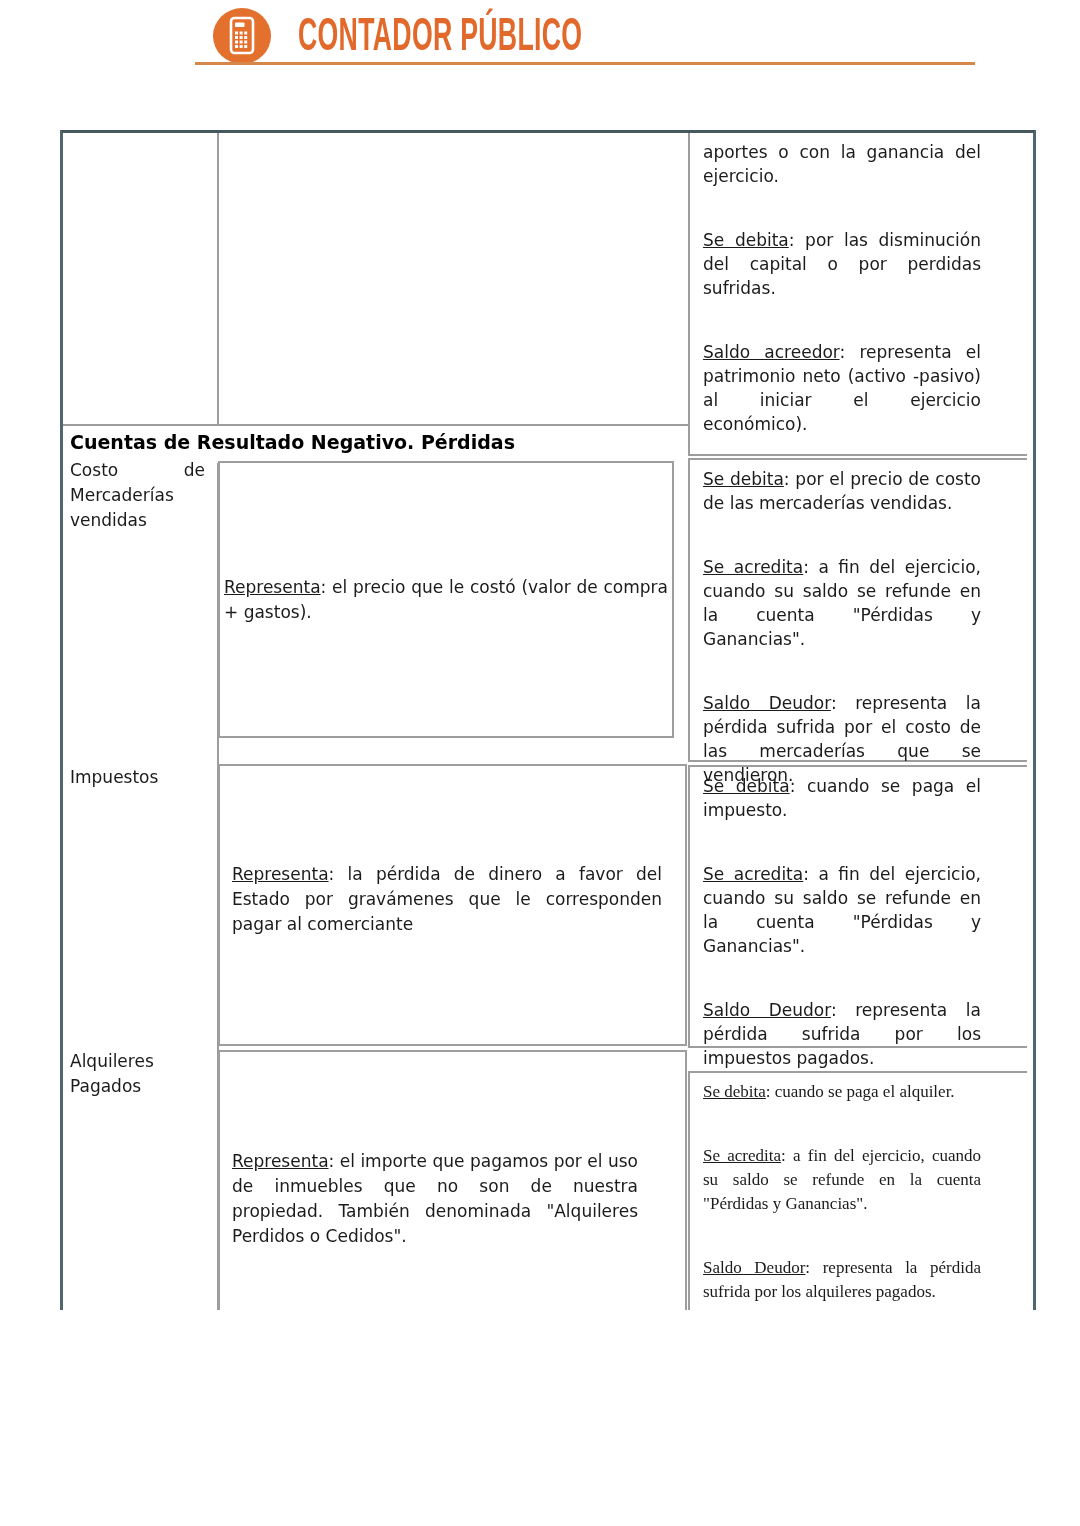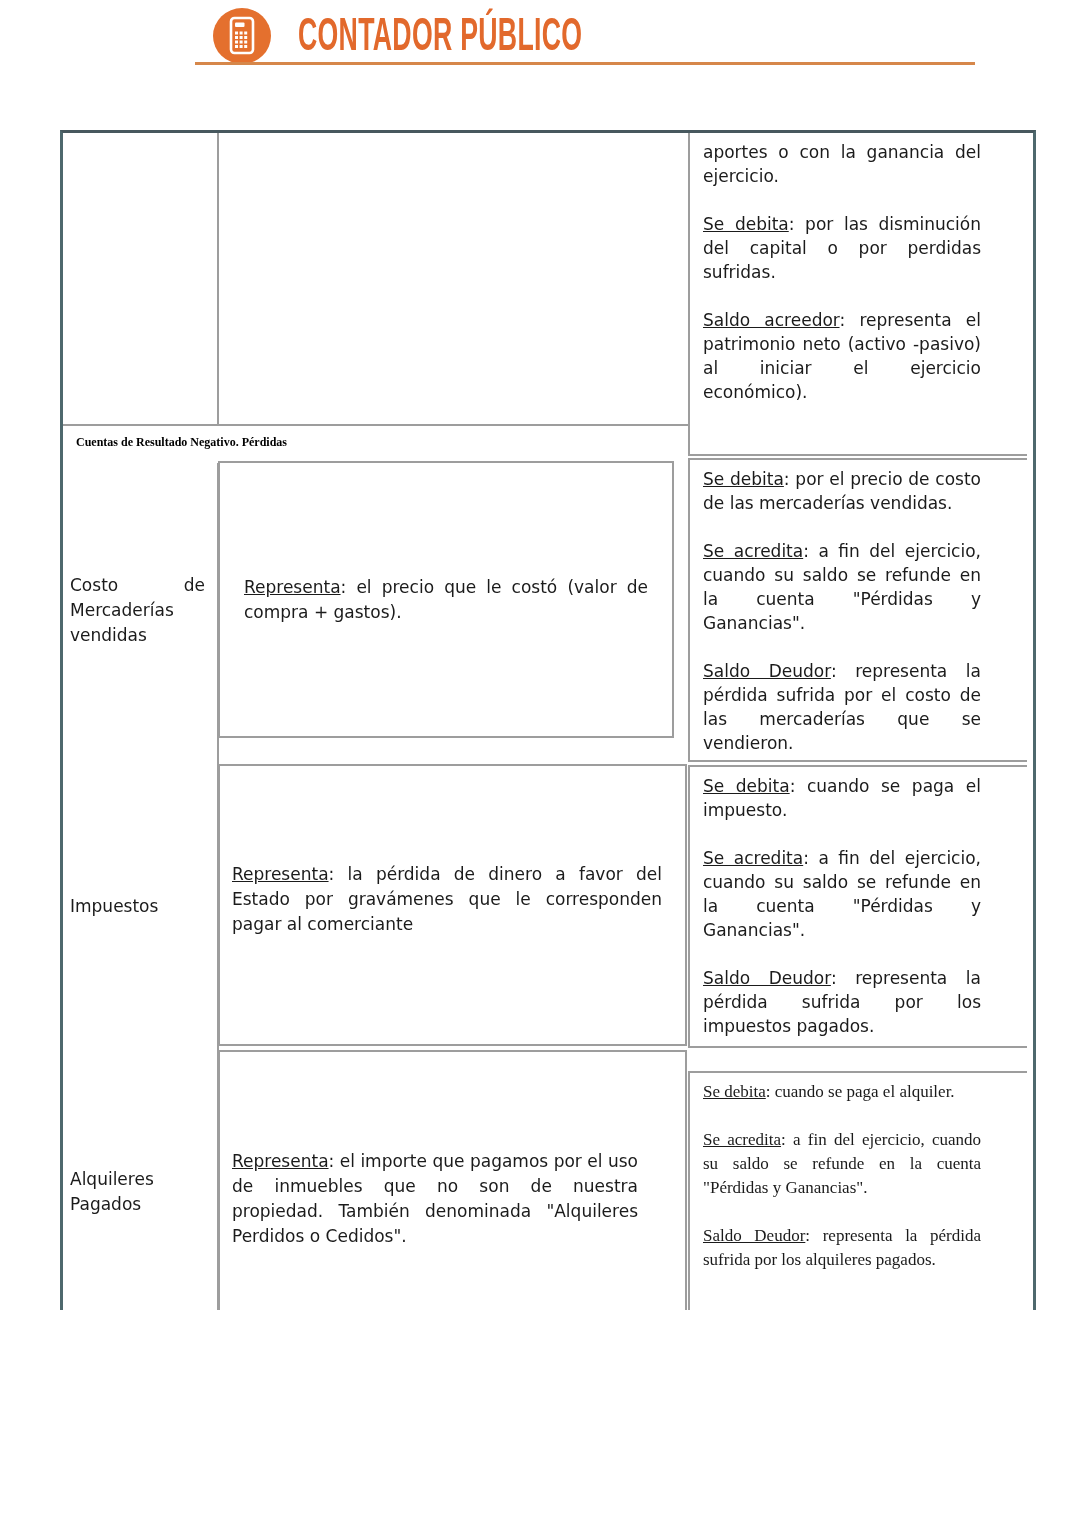--- a/index.html
+++ b/index.html
@@ -15,48 +15,48 @@
 
   
   .tbl{position:absolute;left:60px;top:130px;width:970px;height:1208px;box-sizing:content-box;
        border:3px solid;border-color:#47585e #4e686d #5f8a8c #4e686d;}
 
   .line{position:absolute;background:#9d9d9d;}
   .vline-top{left:154px;top:0;width:2px;height:291px;}
   .hline-a{left:0;top:291px;width:627px;height:2px;}
   .vline-bottom{left:154px;top:330px;width:2px;height:872px;}
 
-  .section-title{position:absolute;left:13px;top:294px;width:620px;
-                 font-size:12px;line-height:30px;font-weight:700;color:#000;font-family:Liberation Serif, serif;}
+  .section-title{position:absolute;left:7px;top:294px;width:620px;
+                 font-size:19px;line-height:30px;font-weight:700;color:#000;}
 
   
   .rbox{position:absolute;left:625px;width:339px;border:2px solid #9d9d9d;border-right:none;
         box-sizing:border-box;padding:7px 46px 17px 13px;}
   .rboxA{top:0;height:323px;border-top:none;}
   .rbox1{top:325px;height:304px;}
   .rbox2{top:632px;height:283px;}
   .rbox3{top:938px;height:286px;font-family:Liberation Serif, serif;}
 
   
   .mbox{position:absolute;left:155px;border:2px solid #9d9d9d;box-sizing:border-box;
         display:flex;align-items:center;}
-  .mbox1{top:328px;width:456px;height:277px;padding:0 24px;}
+  .mbox1{top:328px;width:456px;height:277px;padding:0 4px;}
   .mbox2{top:631px;width:469px;height:282px;padding:0 23px 12px 12px;}
   .mbox3{top:917px;width:469px;height:282px;padding:16px 47px 0 12px;}
 
   
-  .acct{position:absolute;left:0;width:154px;box-sizing:border-box;display:flex;align-items:center;
+  .acct{position:absolute;left:0;width:154px;box-sizing:border-box;display:flex;
         padding:0 12px 0 7px;}
   .acct1{top:325px;height:304px;}
   .acct2{top:632px;height:283px;}
   .acct3{top:916px;height:286px;}
 
   .para{margin:0;font-size:17px;line-height:24px;text-align:justify;text-align-last:left;
         color:#1b1b1b;overflow-wrap:normal;}
-  .para + .para{margin-top:24px;}
+  .para + .para{margin-top:40px;}
   .mbox .para,.acct .para{line-height:25px;width:100%;}
   .u{text-decoration:underline;}
 
   .pageno{position:absolute;left:950px;top:1410px;width:35px;text-align:right;
           font-size:21px;color:#111;}
 </style>
 </head>
 <body>
 
 <div class="page">

